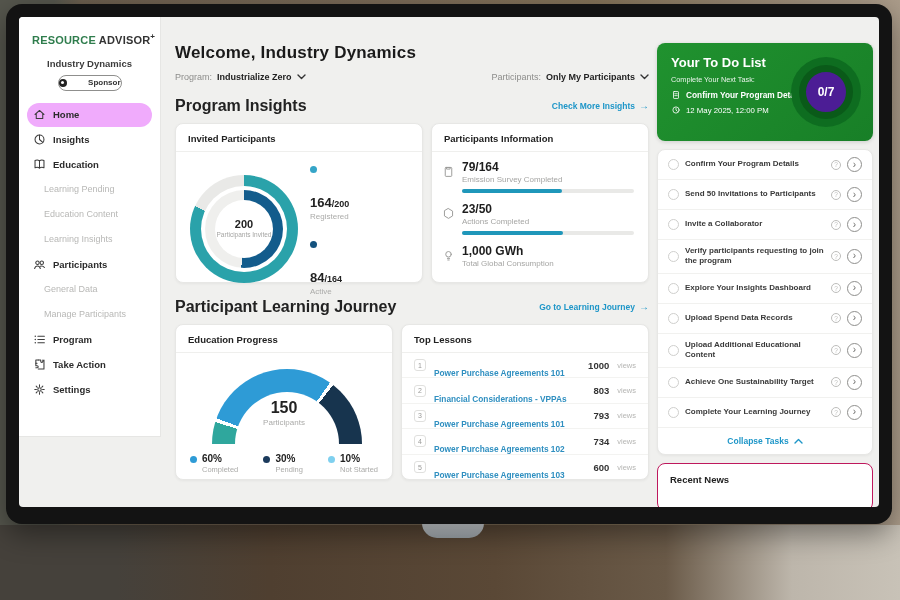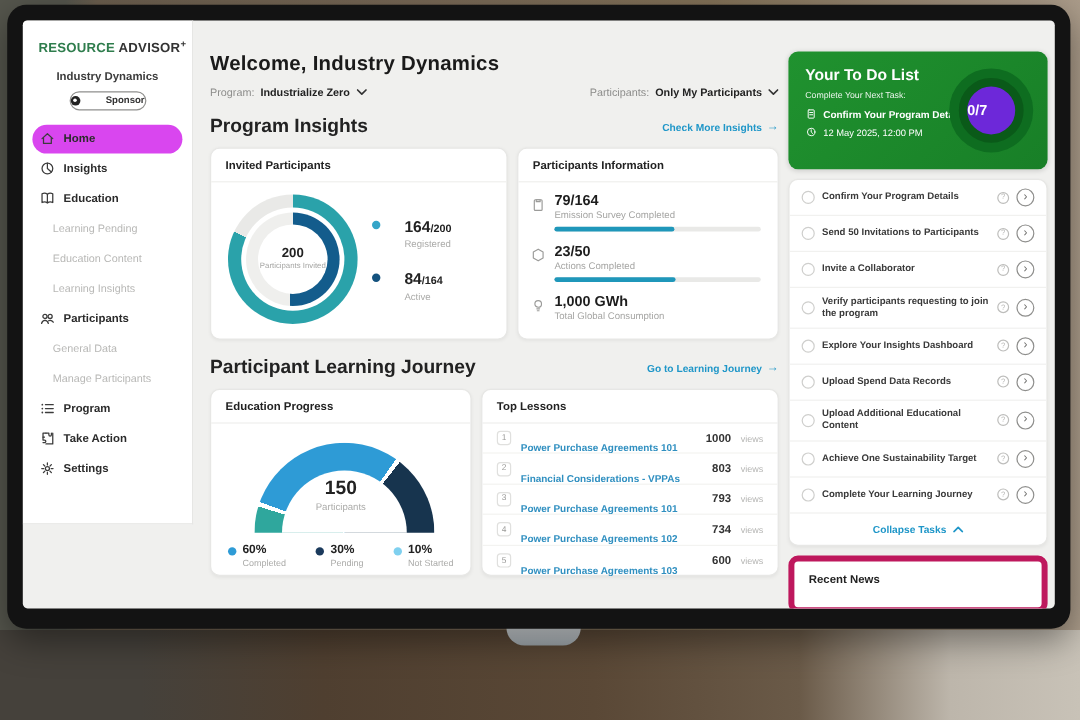--- a/index.html
+++ b/index.html
@@ -27,21 +27,21 @@
   .logo .g { color:#2f7d4d; } .logo .d { color:#333; } .logo sup { font-size:8px; color:#333; }
   .org { margin-top:12px; text-align:center; font-size:9.5px; font-weight:bold; color:#3c3c3c; }
   .badge { margin:6px auto 0; width:64px; height:16px; border:1px solid #8f8f8d; border-radius:9px;
     display:flex; align-items:center; justify-content:space-between; gap:4px; font-size:8px; font-weight:bold; color:#333; background:#fff; }
   .badge .dot { width:8px; height:8px; border-radius:50%; background:#222; display:inline-block; position:relative; }
   .badge .dot::after { content:""; position:absolute; left:2.5px; top:2.5px; width:3px; height:3px; border-radius:50%; background:#fff; }
   .nav { margin-top:12px; }
   .nav-item { height:25px; display:flex; align-items:center; gap:7px; padding-left:14px; cursor:pointer; }
   .nav-item.top { font-size:9.5px; font-weight:bold; color:#2b2b2b; }
   .nav-item.sub { font-size:9px; color:#b8b8b6; padding-left:25px; }
-  .nav-item.active { background:#d946ef; border-radius:13px; margin:0 8px; padding-left:6px; height:24px; }
+  .nav-item.active { background:#f0abfc; border-radius:13px; margin:0 8px; padding-left:6px; height:24px; }
   .nav-ic { width:13px; height:13px; display:inline-flex; }
   .nav-ic svg { width:13px; height:13px; stroke:#3c3c3c; fill:none; stroke-width:1.3; stroke-linecap:round; stroke-linejoin:round; }
 
   
   .main { position:absolute; left:156px; top:0; width:474px; }
   .page-title { margin-top:26px; font-size:17px; font-weight:bold; color:#1a1a1a; letter-spacing:.2px; }
   .filters { margin-top:9px; display:flex; gap:34px; align-items:center;justify-content:space-between; }
   .filter { display:flex; align-items:center; gap:5px; cursor:pointer; }
   .f-label { font-size:9px; color:#8d8d8b; }
   .f-value { font-size:9px; font-weight:bold; color:#222; }
@@ -56,21 +56,21 @@
   .card-invited { width:248px; height:160px; }
   .inv-body { display:flex; align-items:center; padding:10px 10px 0 14px; gap:12px; }
   .donut { position:relative; width:108px; height:108px; flex:none; }
   .d-outer { position:absolute; inset:0; border-radius:50%; background:conic-gradient(#2aa2aa 0 295deg,#e9e9e7 295deg 360deg); }
   .d-hole1 { position:absolute; inset:11px; border-radius:50%; background:#fff; }
   .d-inner { position:absolute; inset:15px; border-radius:50%; background:conic-gradient(#135c8c 0 184deg,#efefed 184deg 360deg); }
   .d-hole2 { position:absolute; inset:25px; border-radius:50%; background:#fff; display:flex; flex-direction:column; align-items:center; justify-content:center; text-align:center; }
   .d-val { font-size:11px; font-weight:bold; color:#222; }
   .d-lab { font-size:6.5px; color:#a5a5a3; line-height:1.25; margin-top:1px; }
   .inv-legend { display:flex; flex-direction:column; gap:16px; }
-  .leg-row { display:flex; gap:20px; }
+  .leg-row { display:flex; gap:20px;flex-direction:column; }
   .leg-dot { width:7px; height:7px; border-radius:50%; margin-top:4px; flex:none; }
   .leg-num { font-size:13px; font-weight:bold; color:#222; }
   .leg-den { font-size:9px; font-weight:bold; color:#222; }
   .leg-sub { font-size:8px; color:#ababa9; margin-top:1px; }
 
   
   .card-pinfo { width:218px; height:160px; }
   .pi-body { padding:8px 12px 0 10px; }
   .pi-row { display:flex; gap:7px; margin-bottom:9px; }
   .pi-ic { width:13px; height:13px; margin-top:4px; flex:none; }
@@ -111,35 +111,35 @@
   .todo-card { margin-top:26px; height:98px; border-radius:8px; background:linear-gradient(135deg,#20922f,#187f27);
     color:#fff; position:relative; padding:12px 14px; box-shadow:0 1px 4px rgba(0,0,0,.15); }
   .todo-title { font-size:13px; font-weight:bold; }
   .todo-sub { font-size:7.3px; margin-top:5px; opacity:.9; }
   .todo-task { display:flex; gap:5px; align-items:center; margin-top:6px; font-size:8.3px; font-weight:bold; }
   .todo-when { display:flex; gap:5px; align-items:center; margin-top:5px; font-size:7.8px; }
   .w-ic { width:10px; height:10px; display:inline-flex; flex:none; }
   .w-ic svg { width:10px; height:10px; stroke:#fff; fill:none; stroke-width:1.3; stroke-linecap:round; stroke-linejoin:round; }
   .ring { position:absolute; right:12px; top:14px; width:70px; height:70px; border-radius:50%; background:#0e6d20;
     display:flex; align-items:center; justify-content:center; }
-  .ring-mid { width:54px; height:54px; border-radius:50%; border:7px solid #0a5a19; background:#6d28d9;
-    display:flex; align-items:center; justify-content:flex-start; }
+  .ring-mid { width:54px; height:54px; border-radius:50%; border:7px solid #0a5a19; background:#4c1d95;
+    display:flex; align-items:center; justify-content:center; }
   .ring-text { font-size:12px; font-weight:bold; color:#fff; }
 
   .tasks-card { margin-top:8px; background:#fff; border:1px solid #e7e7e5; border-radius:8px; box-shadow:0 1px 3px rgba(0,0,0,.05); }
   .task-row { display:flex; align-items:center; gap:6px; padding:6px 10px; min-height:30px; border-bottom:1px solid #f1f1ef; cursor:pointer; }
   .chk { width:11px; height:11px; border:1.4px solid #cfcfcd; border-radius:50%; flex:none; }
   .t-label { flex:1; font-size:8px; font-weight:bold; color:#3a3a3a; line-height:1.3; }
   .info-ic { width:10px; height:10px; border:1px solid #bdbdbb; border-radius:50%; color:#bdbdbb; font-size:6.5px;
     display:flex; align-items:center; justify-content:center; flex:none; }
   .chev { width:15px; height:15px; border:1.2px solid #8f8f8d; border-radius:50%; color:#6f6f6d; font-size:10px;
     display:flex; align-items:center; justify-content:center; flex:none; padding-bottom:1px; }
   .collapse-row { display:flex; align-items:center; justify-content:center; gap:5px; height:26px;
     font-size:8.5px; font-weight:bold; color:#1e96c8; cursor:pointer; }
-  .news-card { margin-top:8px; background:#fff; border:5px solid #be185d; border-radius:8px; height:48px; padding:10px 12px; }
+  .news-card { margin-top:8px; background:#fff; border:1px solid #be185d; border-radius:8px; height:48px; padding:10px 12px; }
   .news-title { font-size:9.5px; font-weight:bold; color:#222; }
 
   .chev-svg { width:9px; height:6px; display:inline-flex; }
   .chev-svg svg { width:9px; height:6px; stroke:#333; fill:none; stroke-width:1.4; stroke-linecap:round; stroke-linejoin:round; }
   .caret-up svg { stroke:#1e96c8; }
   .arrow { font-size:10px; line-height:1; }
 </style>
 </head>
 <body>
 

